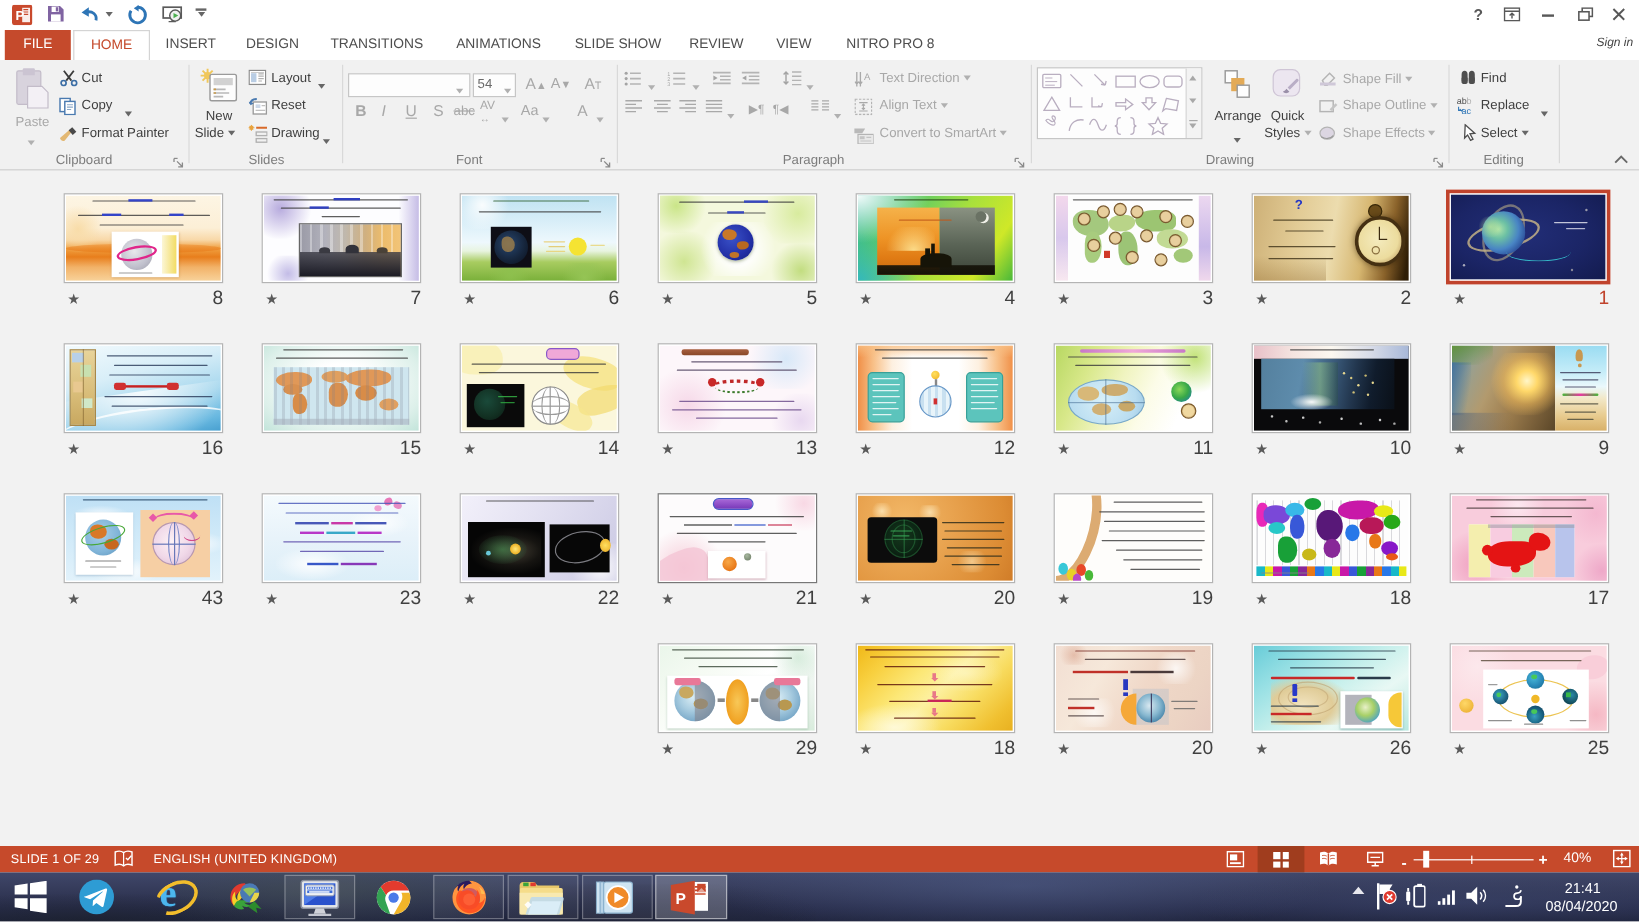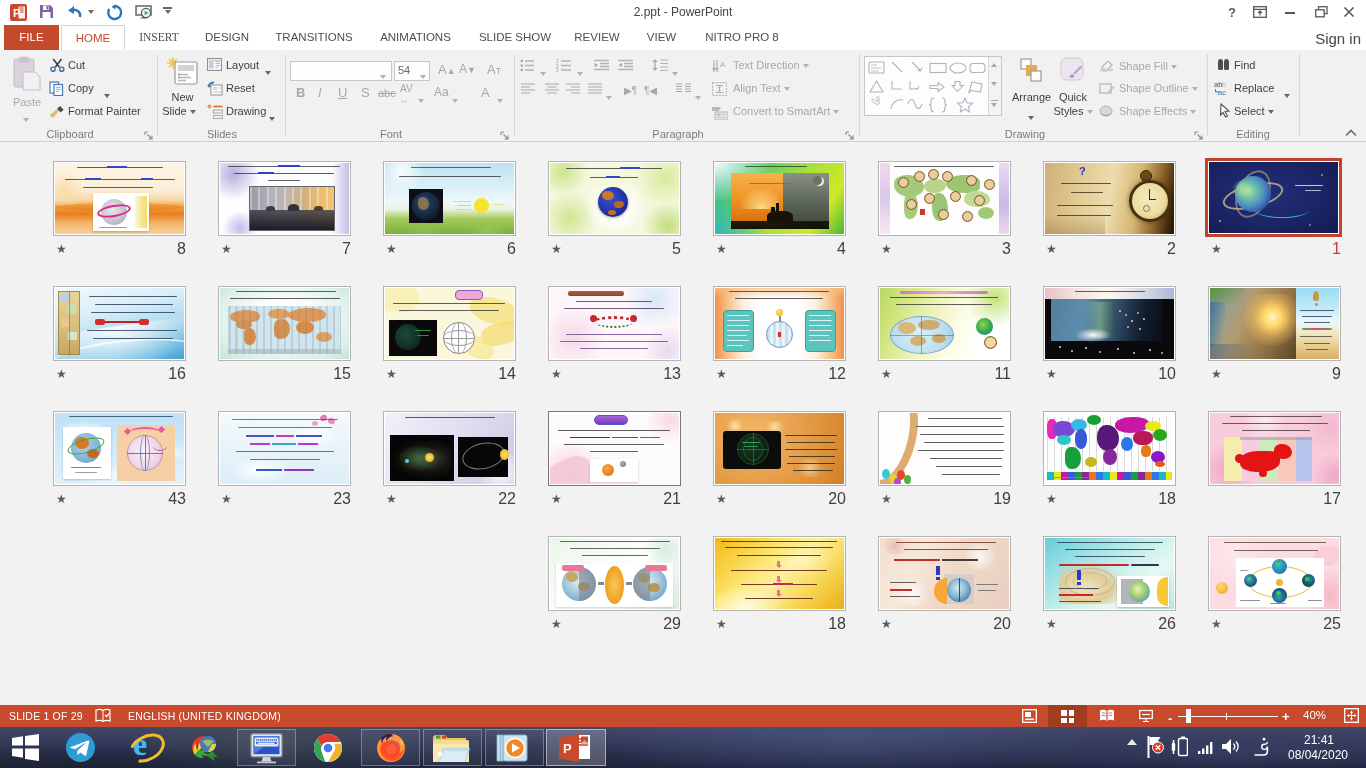--- a/index.html
+++ b/index.html
@@ -11,21 +11,21 @@
 
 #titlebar { position:absolute; left:0; top:0; width:1366px; height:25px; background:#ffffff; }
 #title { position:absolute; top:5px; left:0; width:1366px; text-align:center; font-size:12px; color:#444; }
 .winbtn { position:absolute; top:4px; color:#585858; font-size:13px; }
 
 
 #tabrow { position:absolute; left:0; top:25px; width:1366px; height:25px; background:#ffffff; }
 .tab { position:absolute; top:0; height:25px; line-height:25px; font-size:11.5px; color:#4e4e4e; text-align:center; }
 #tab-file { background:#c54a2c; color:#fff; }
 #tab-home { background:#fff; border:1px solid #d4d4d4; border-bottom:none; color:#c54a2c; }
-#signin { position:absolute; top:5px; right:5px; font-size:15px; color:#444; }
+#signin { position:absolute; top:5px; right:5px; font-size:10px; color:#444;font-style:italic; }
 
 
 #ribbon { position:absolute; left:0; top:50px; width:1366px; height:92px; background:#f1f1f1; border-bottom:1px solid #cfcfcf; }
 .gsep { position:absolute; top:4px; height:82px; width:1px; background:#d9d9d9; }
 .glabel { position:absolute; top:78px; font-size:11px; color:#7c7c7c; text-align:center; }
 .dlauncher { position:absolute; top:80px; width:10px; height:10px; }
 .rtext { font-size:11px; color:#3f3f3f; white-space:nowrap; }
 .gray { color:#a8a8a8; }
 .caret { display:inline-block; width:0; height:0; border-left:3px solid transparent; border-right:3px solid transparent; border-top:4px solid #666; vertical-align:middle; }
 .caretg { border-top-color:#b0b0b0; }
@@ -73,40 +73,39 @@
         <path d="M9.5 0.2l-4 2.6 4 2.8z" fill="#2e75b6"></path>
       </svg>
     <svg class="abs" style="left:135px;top:4px" width="19" height="17" viewBox="0 0 19 17">
         <rect x="1" y="2" width="15" height="9" fill="none" stroke="#5a5a5a" stroke-width="1.4"></rect>
         <path d="M8.5 11v3M5.5 14h6" stroke="#5a5a5a" stroke-width="1.2"></path>
         <circle cx="11" cy="9" r="4.6" fill="#f1f1f1" stroke="#5a5a5a" stroke-width="1.2"></circle>
         <path d="M9.6 6.8l4 2.2-4 2.2z" fill="#4caf50"></path>
       </svg>
     <div class="abs" style="left:163px;top:7px;width:9px;height:1.5px;background:#666"></div>
     <div class="abs" style="left:164.5px;top:10px;width:0;height:0;border-left:3px solid transparent;border-right:3px solid transparent;border-top:4px solid #666"></div>
-    <div id="title">2.ppt - PowerPoint</div>
     <div class="winbtn" style="left:1228px;top:5px;font-weight:bold;font-size:13px">?</div>
     <svg class="abs" style="left:1253px;top:6px" width="14" height="12" viewBox="0 0 14 12">
         <rect x="0.7" y="0.7" width="12.6" height="10.6" fill="none" stroke="#585858" stroke-width="1.3"></rect>
         <path d="M0.7 3.4h12.6" stroke="#585858" stroke-width="1.3"></path>
         <path d="M7 9.5V5.2M5 7l2-2 2 2" fill="none" stroke="#585858" stroke-width="1.2"></path>
       </svg>
     <div class="abs" style="left:1285px;top:12px;width:10px;height:1.6px;background:#585858"></div>
     <svg class="abs" style="left:1315px;top:6px" width="13" height="12" viewBox="0 0 13 12">
         <rect x="3.5" y="0.7" width="8.5" height="7" fill="none" stroke="#585858" stroke-width="1.3"></rect>
         <rect x="0.7" y="3.8" width="8.5" height="7" fill="#fff" stroke="#585858" stroke-width="1.3"></rect>
       </svg>
     <svg class="abs" style="left:1343px;top:6px" width="12" height="12" viewBox="0 0 12 12">
         <path d="M1.5 1.5l9 9M10.5 1.5l-9 9" stroke="#585858" stroke-width="1.6"></path>
       </svg>
   </div>
   <div id="tabrow">
     <div class="tab" id="tab-file" style="left:4px;width:55px;">FILE</div>
     <div class="tab" id="tab-home" style="left:61px;width:64px;">HOME</div>
-    <div class="tab" style="left:129px;width:60px;font-family:Liberation Serif, serif;">INSERT</div>
+    <div class="tab" style="left:129px;width:60px;">INSERT</div>
     <div class="tab" style="left:196px;width:62px;">DESIGN</div>
     <div class="tab" style="left:264px;width:100px;">TRANSITIONS</div>
     <div class="tab" style="left:369px;width:93px;">ANIMATIONS</div>
     <div class="tab" style="left:470px;width:90px;">SLIDE SHOW</div>
     <div class="tab" style="left:566px;width:62px;">REVIEW</div>
     <div class="tab" style="left:634px;width:55px;">VIEW</div>
     <div class="tab" style="left:691px;width:102px;">NITRO PRO 8</div>
     <div id="signin">Sign in</div>
   </div>
   <div id="ribbon">

